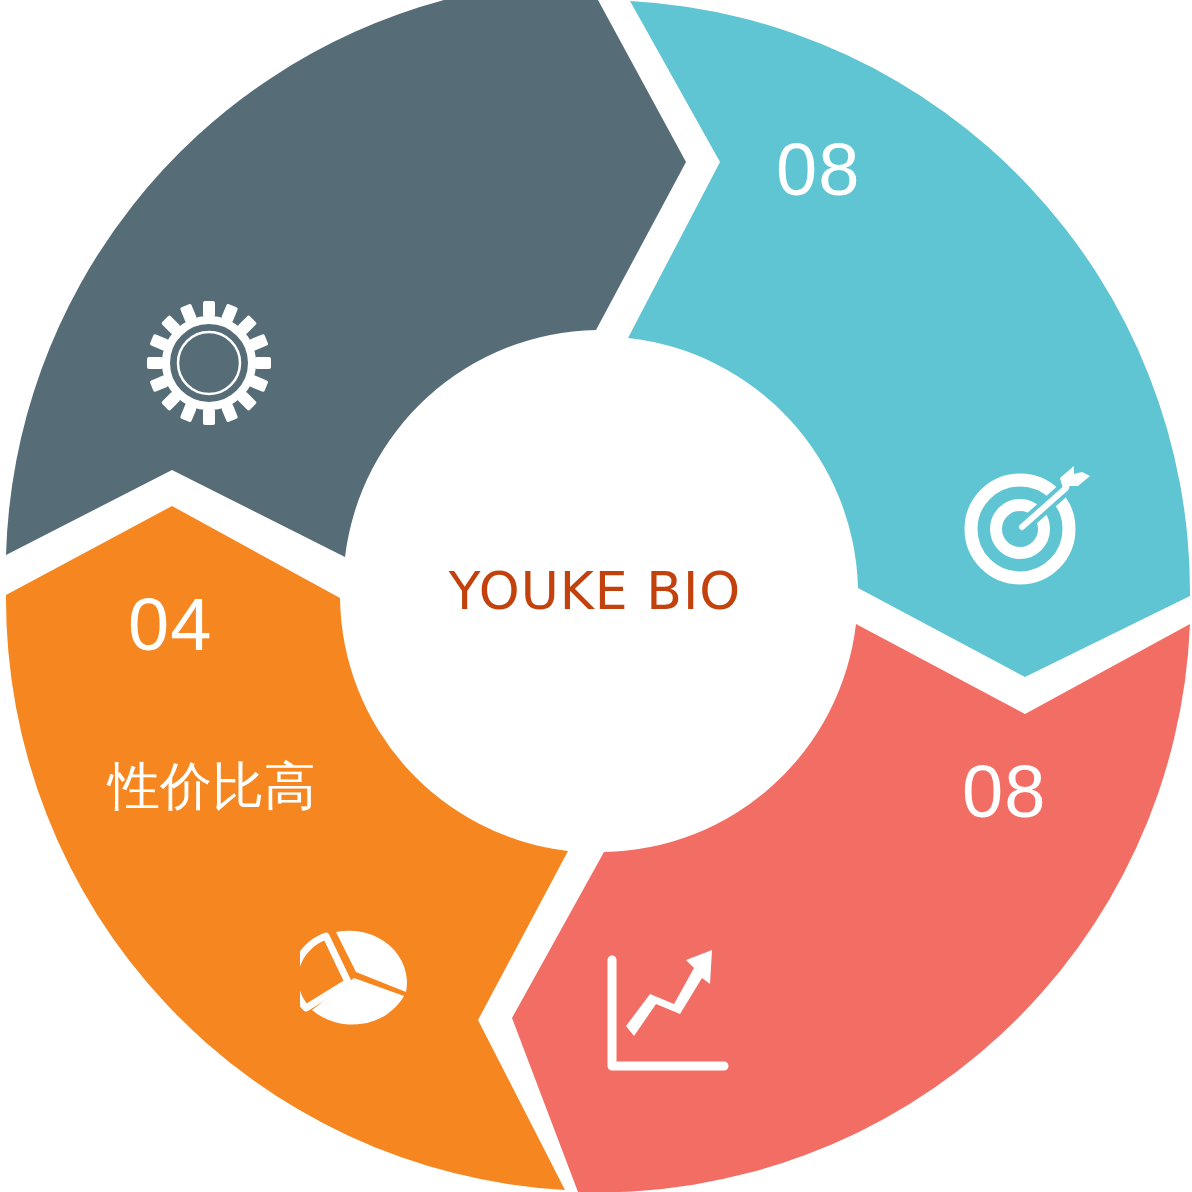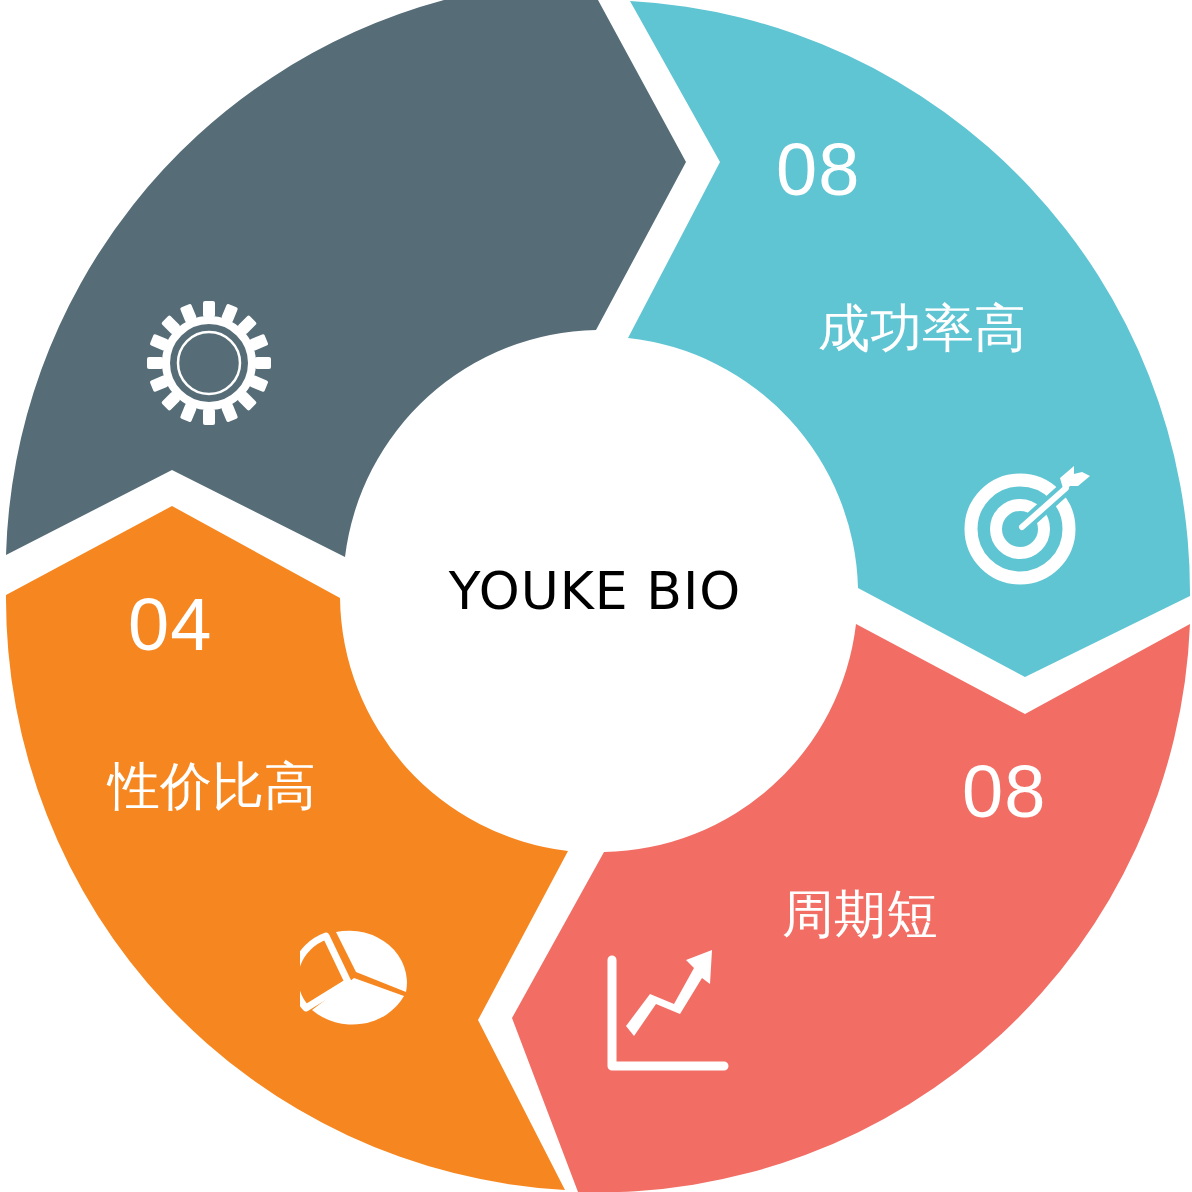--- a/index.html
+++ b/index.html
@@ -1,21 +1,21 @@
 <!DOCTYPE html>
 <html><head>
 <meta charset="utf-8">
 <style>
   html, body { margin: 0; padding: 0; background: #ffffff; }
   .stage { position: relative; width: 1192px; height: 1192px; overflow: hidden; background: #fff; }
   svg.ring { position: absolute; left: 0; top: 0; }
   .txt { position: absolute; color: #ffffff; font-family: "Liberation Sans", "DejaVu Sans", sans-serif; white-space: nowrap; line-height: 1; }
   .num { font-size: 74px; font-weight: 400; letter-spacing: 1px; }
   .label { font-size: 52px; font-family: "DejaVu Sans", sans-serif; }
-  .center-title { position: absolute; left: 340px; top: 565px; width: 510px; text-align: center; color: #000000; font-family: "DejaVu Sans", "Liberation Sans", sans-serif; font-size: 52px; letter-spacing: 1px; line-height: 1; }
+  .center-title { position: absolute; left: 340px; top: 565px; width: 510px; text-align: center; color: #c2410c; font-family: "DejaVu Sans", "Liberation Sans", sans-serif; font-size: 52px; letter-spacing: 1px; line-height: 1; }
   .icon { position: absolute; }
 </style>
 </head>
 <body>
 
 <div class="stage">
 
   <svg class="ring" width="1192" height="1192" viewBox="0 0 1192 1192">
 
     <path fill="#566d78" d="M 444 0 L 598 0 L 686 162 L 596 330
@@ -36,24 +36,22 @@
     <path fill="#f68720" d="M 6 595 L 172 506 L 340 598
          A 258 258 0 0 0 568 851
          L 478 1020 L 565 1190
          A 592 592 0 0 1 6 595 Z"></path>
   </svg>
 
   <div class="center-title">YOUKE BIO</div>
 
 
   <div class="txt num" style="left:776px; top:133px;">08</div>
-  <div class="txt label" style="left:818px; top:302px;">成功率高</div>
 
   <div class="txt num" style="left:962px; top:755px;">08</div>
-  <div class="txt label" style="left:782px; top:888px;">周期短</div>
 
   <div class="txt num" style="left:128px; top:588px;text-align:center;">04</div>
   <div class="txt label" style="left:108px; top:760px;">性价比高</div>
 
   <svg class="icon" style="left:146px; top:300px;" width="126" height="126" viewBox="0 0 126 126">
     <g fill="#ffffff" transform="translate(63,63)">
       <g id="tooth">
         <rect x="-6" y="-62" width="12" height="16" rx="2"></rect>
       </g>
       <use href="#tooth" transform="rotate(22.5)"></use>

